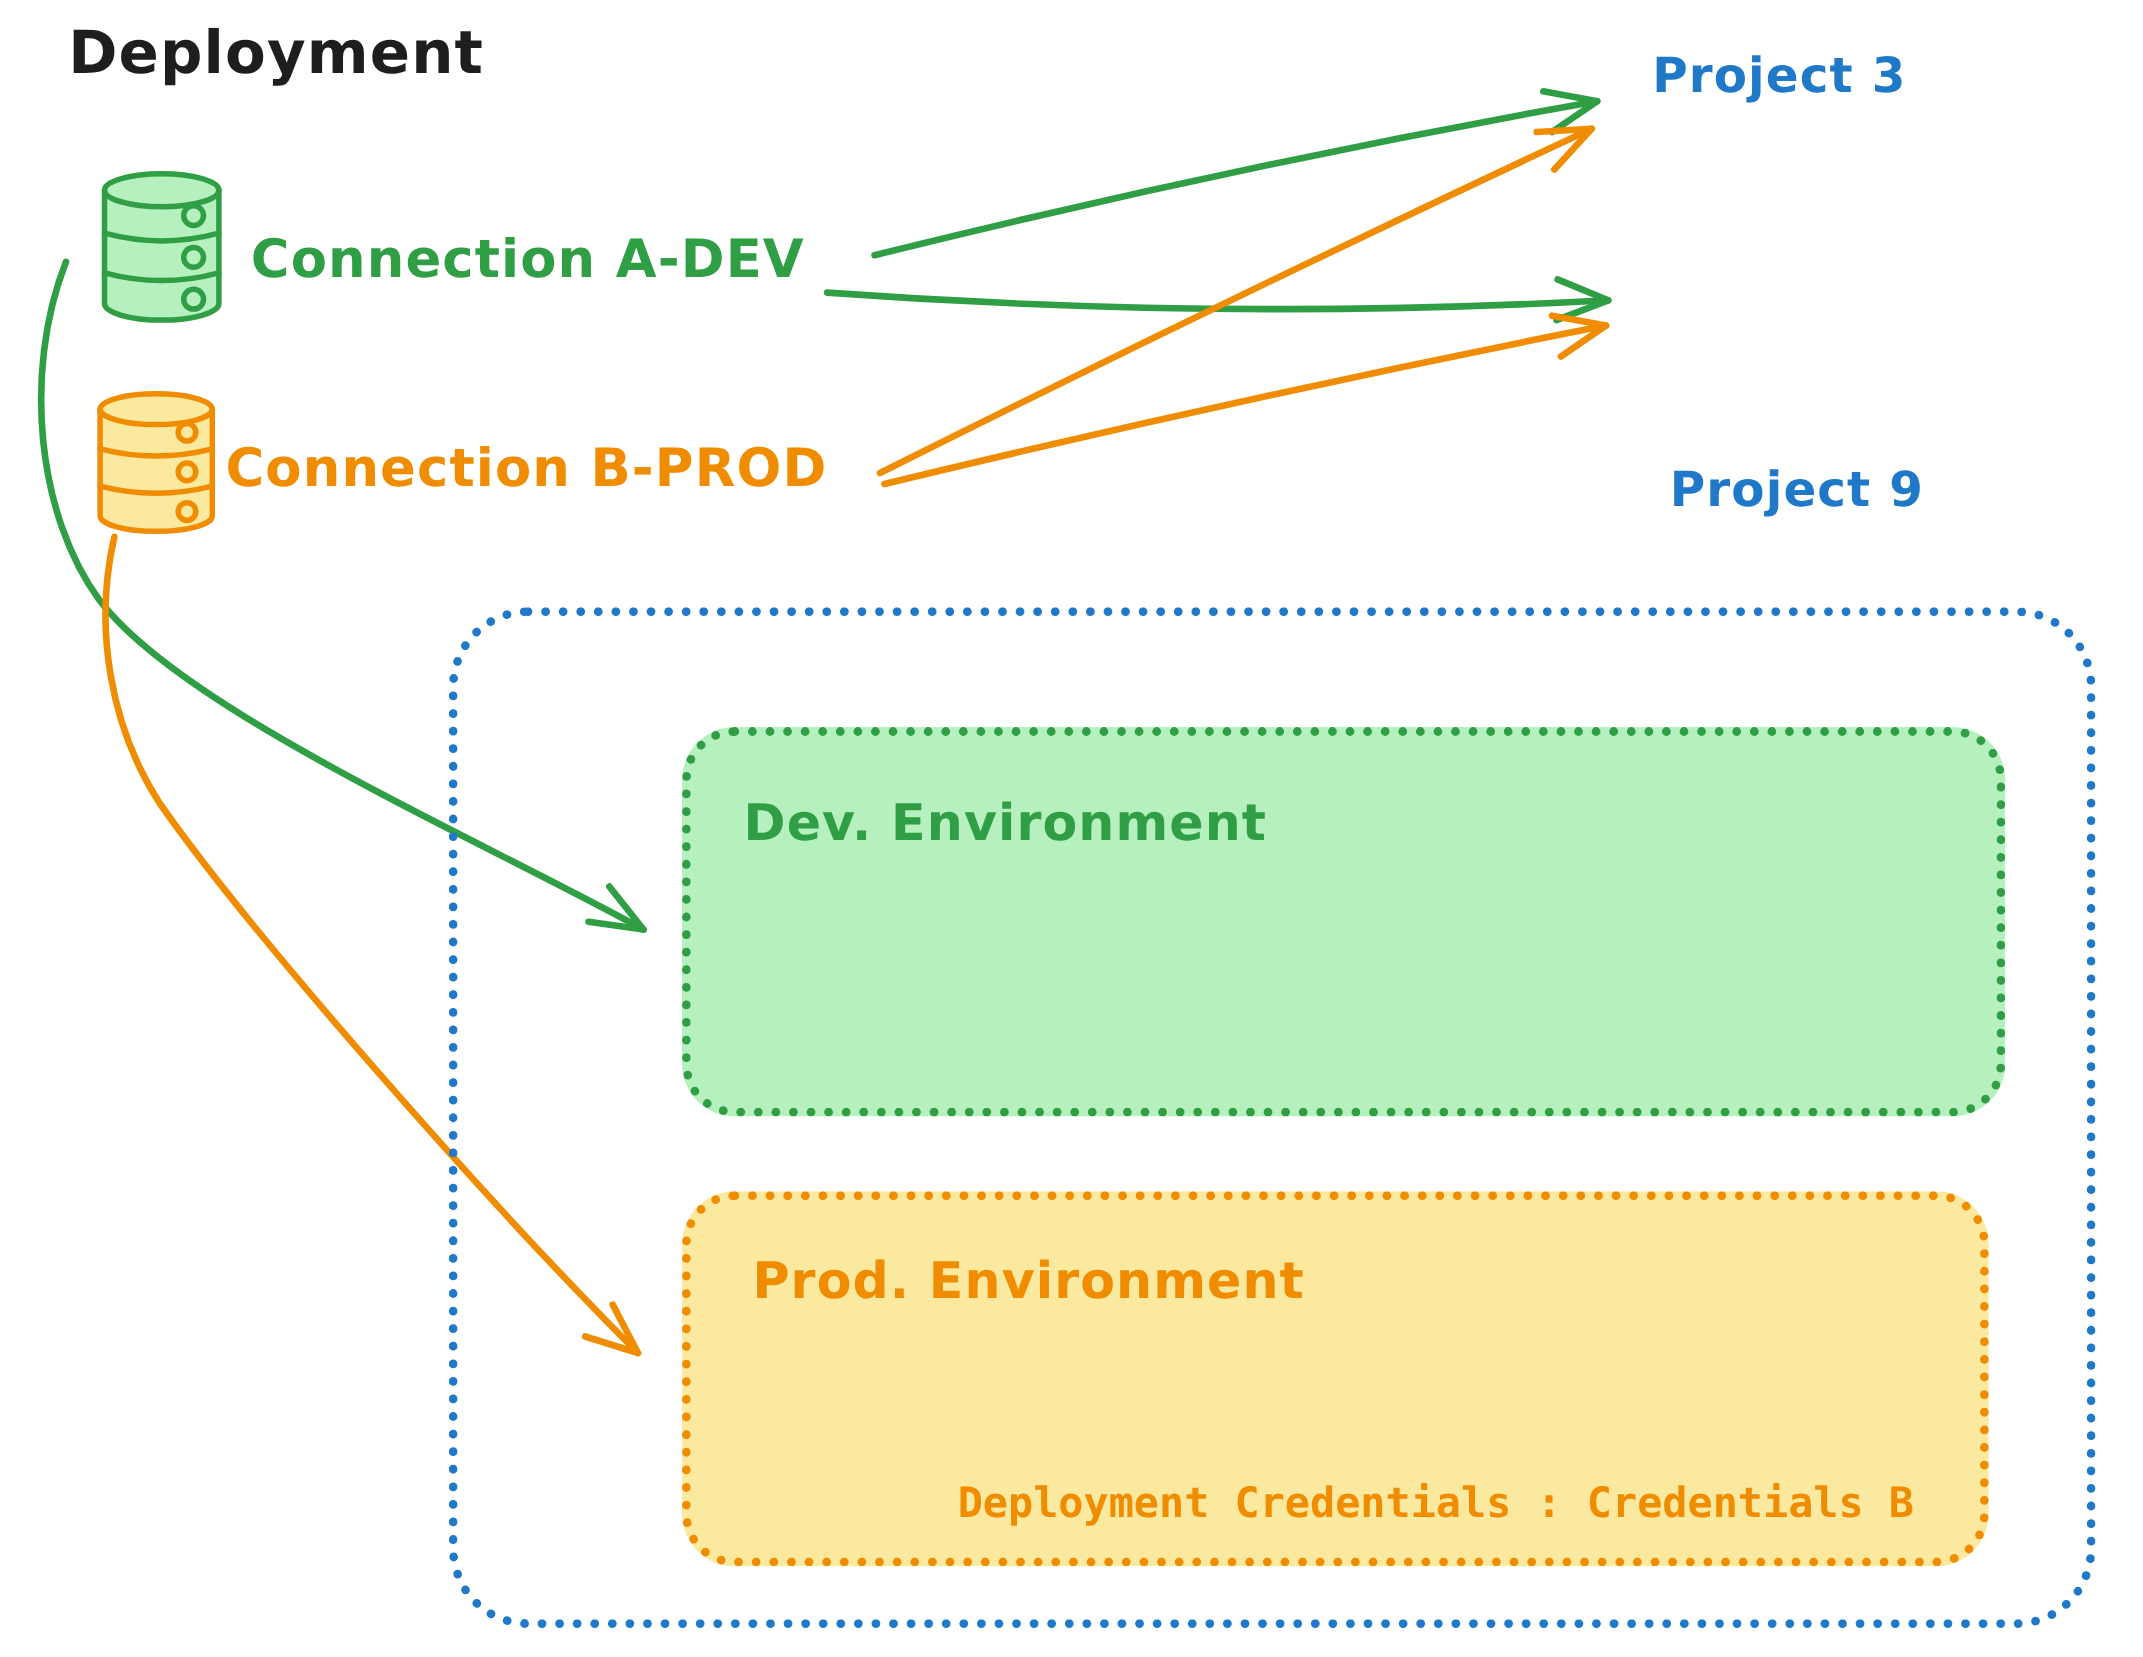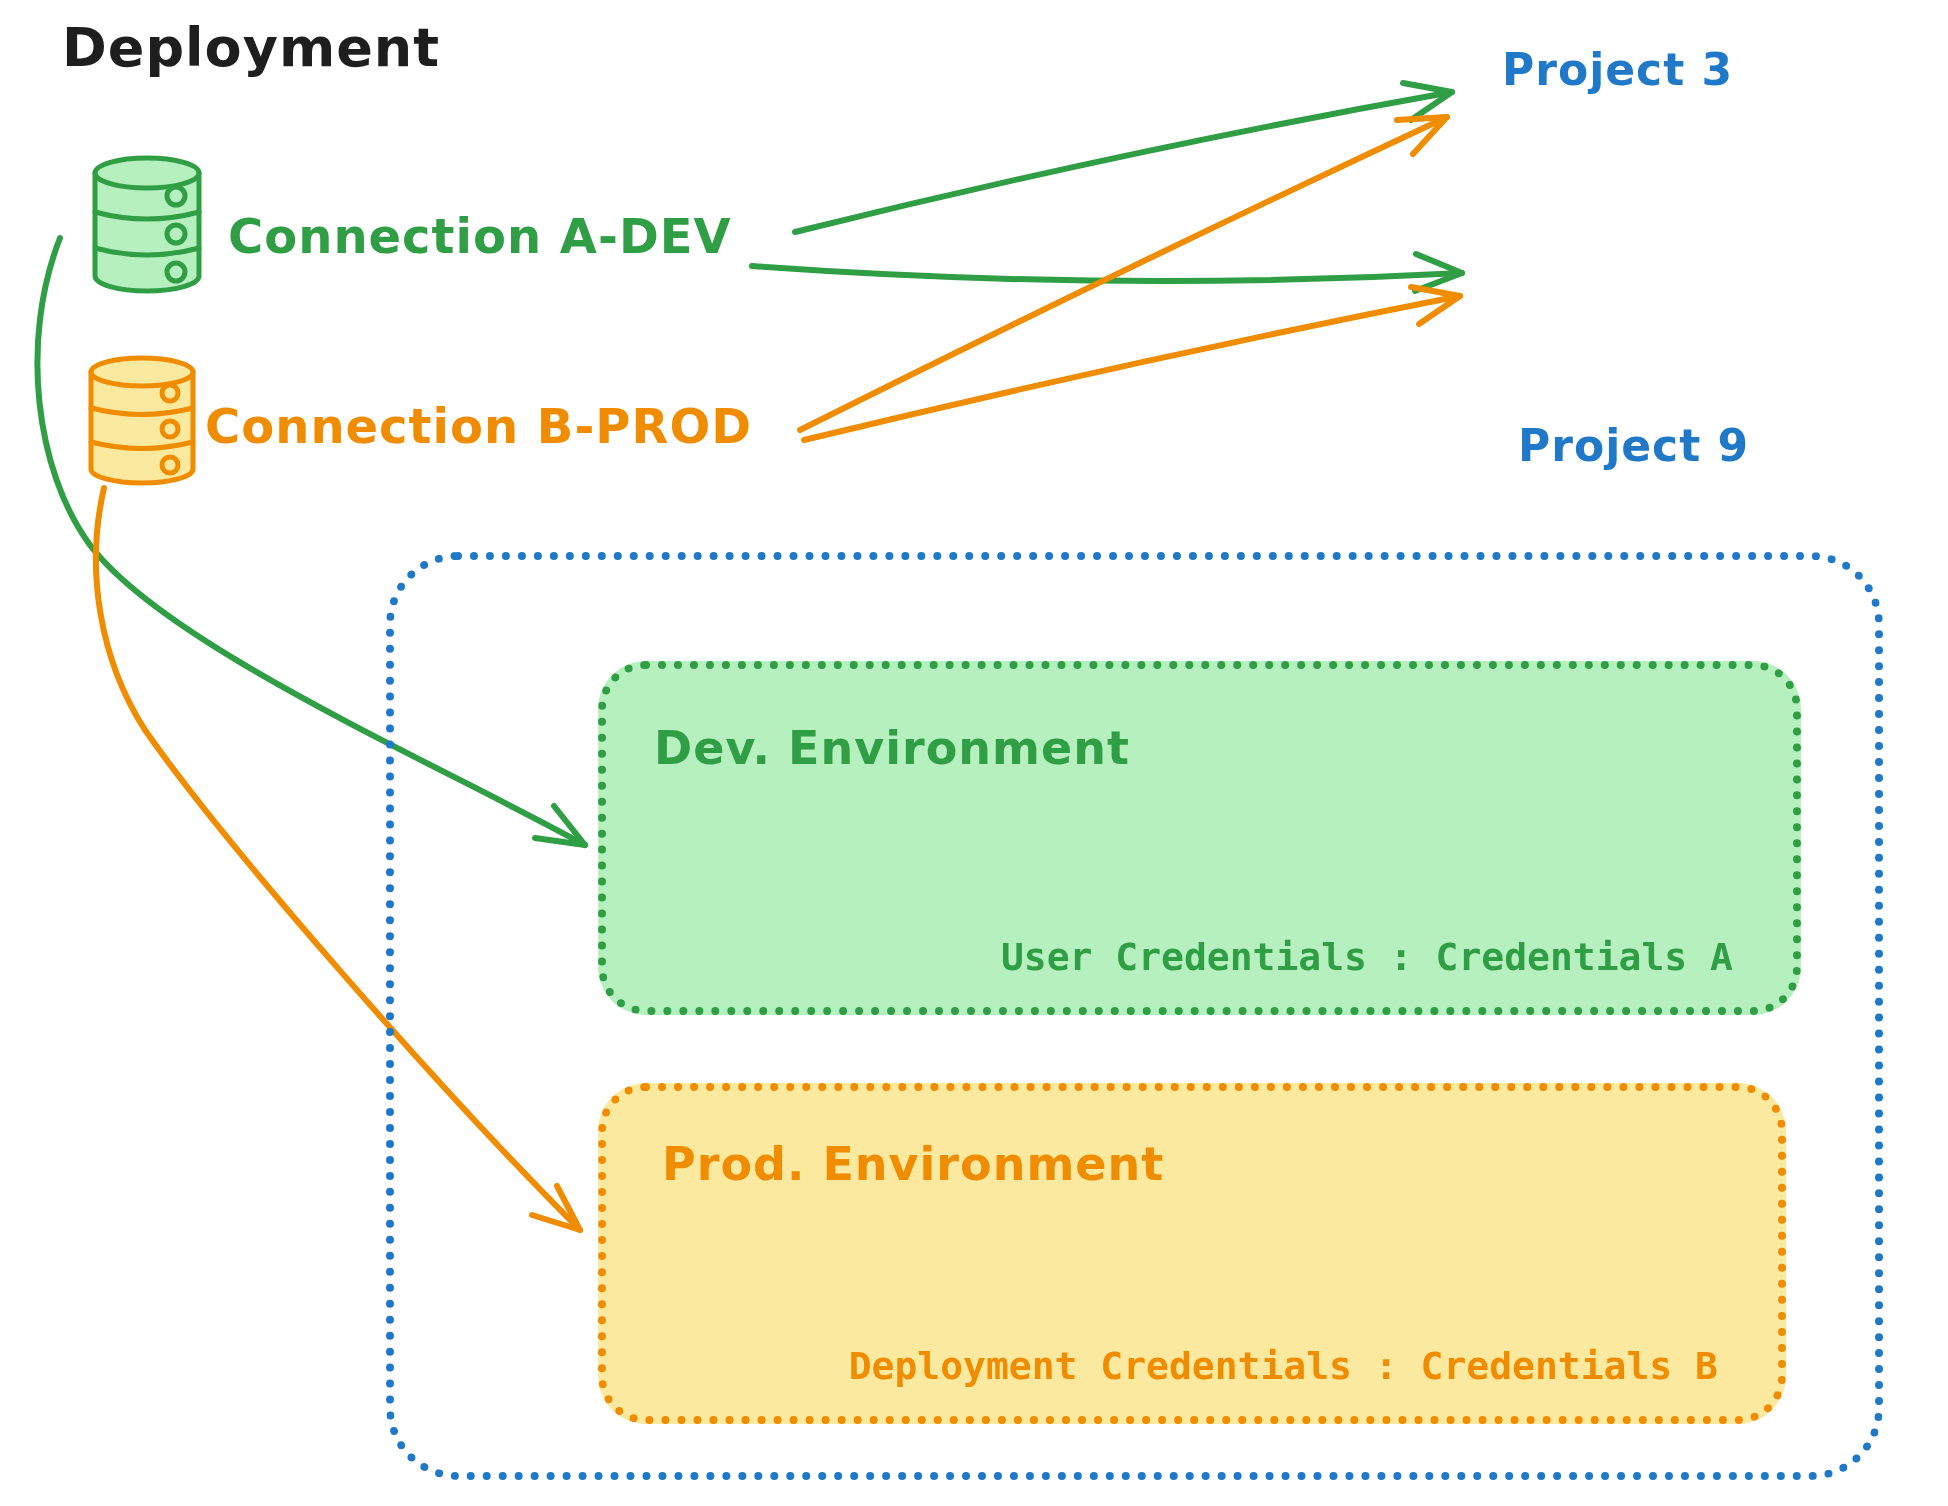--- a/index.html
+++ b/index.html
@@ -17,21 +17,21 @@
   .hand{font-weight:bold; letter-spacing:1px; white-space:nowrap;}
   .title{left:62px; top:16px; font-size:54px; color:var(--ink);}
   .conn-label{font-size:48px;text-align:right;}
   .conn-a{left:228px; top:208px; color:var(--green);}
   .conn-b{left:205px; top:398px; color:var(--orange);}
   .project-label{font-size:44px; color:var(--blue);}
   .p3{left:1502px; top:44px;}
   .p2{left:1506px; top:224px;}
   .p1{left:1518px; top:420px;}
   .project1-box{
-    left:386px; top:552px; width:1497px; height:928px;
+    left:408px; top:552px; width:1497px; height:928px;
     border:8px dotted var(--blue); border-radius:72px;
     box-sizing:border-box;
   }
   .env-box{
     position:absolute; box-sizing:border-box; border-radius:48px;
   }
   .env-dev{
     left:204px; top:101px; width:1203px; height:354px;
     background:var(--green-fill); border:8px dotted var(--green);
   }
@@ -119,21 +119,20 @@
   </svg>
   <div class="abs hand conn-label conn-b">Connection B-PROD</div>
 
   <div class="abs hand project-label p3">Project 3</div>
   <div class="abs hand project-label p1">Project 9</div>
 
   <div class="abs project1-box">
 
     <div class="env-box env-dev">
       <div class="env-label">Dev. Environment</div>
-      <div class="env-cred">User Credentials : Credentials A</div>
     </div>
 
     <div class="env-box env-prod">
       <div class="env-label">Prod. Environment</div>
       <div class="env-cred">Deployment Credentials : Credentials B</div>
     </div>
 
   </div>
 
 </div>

